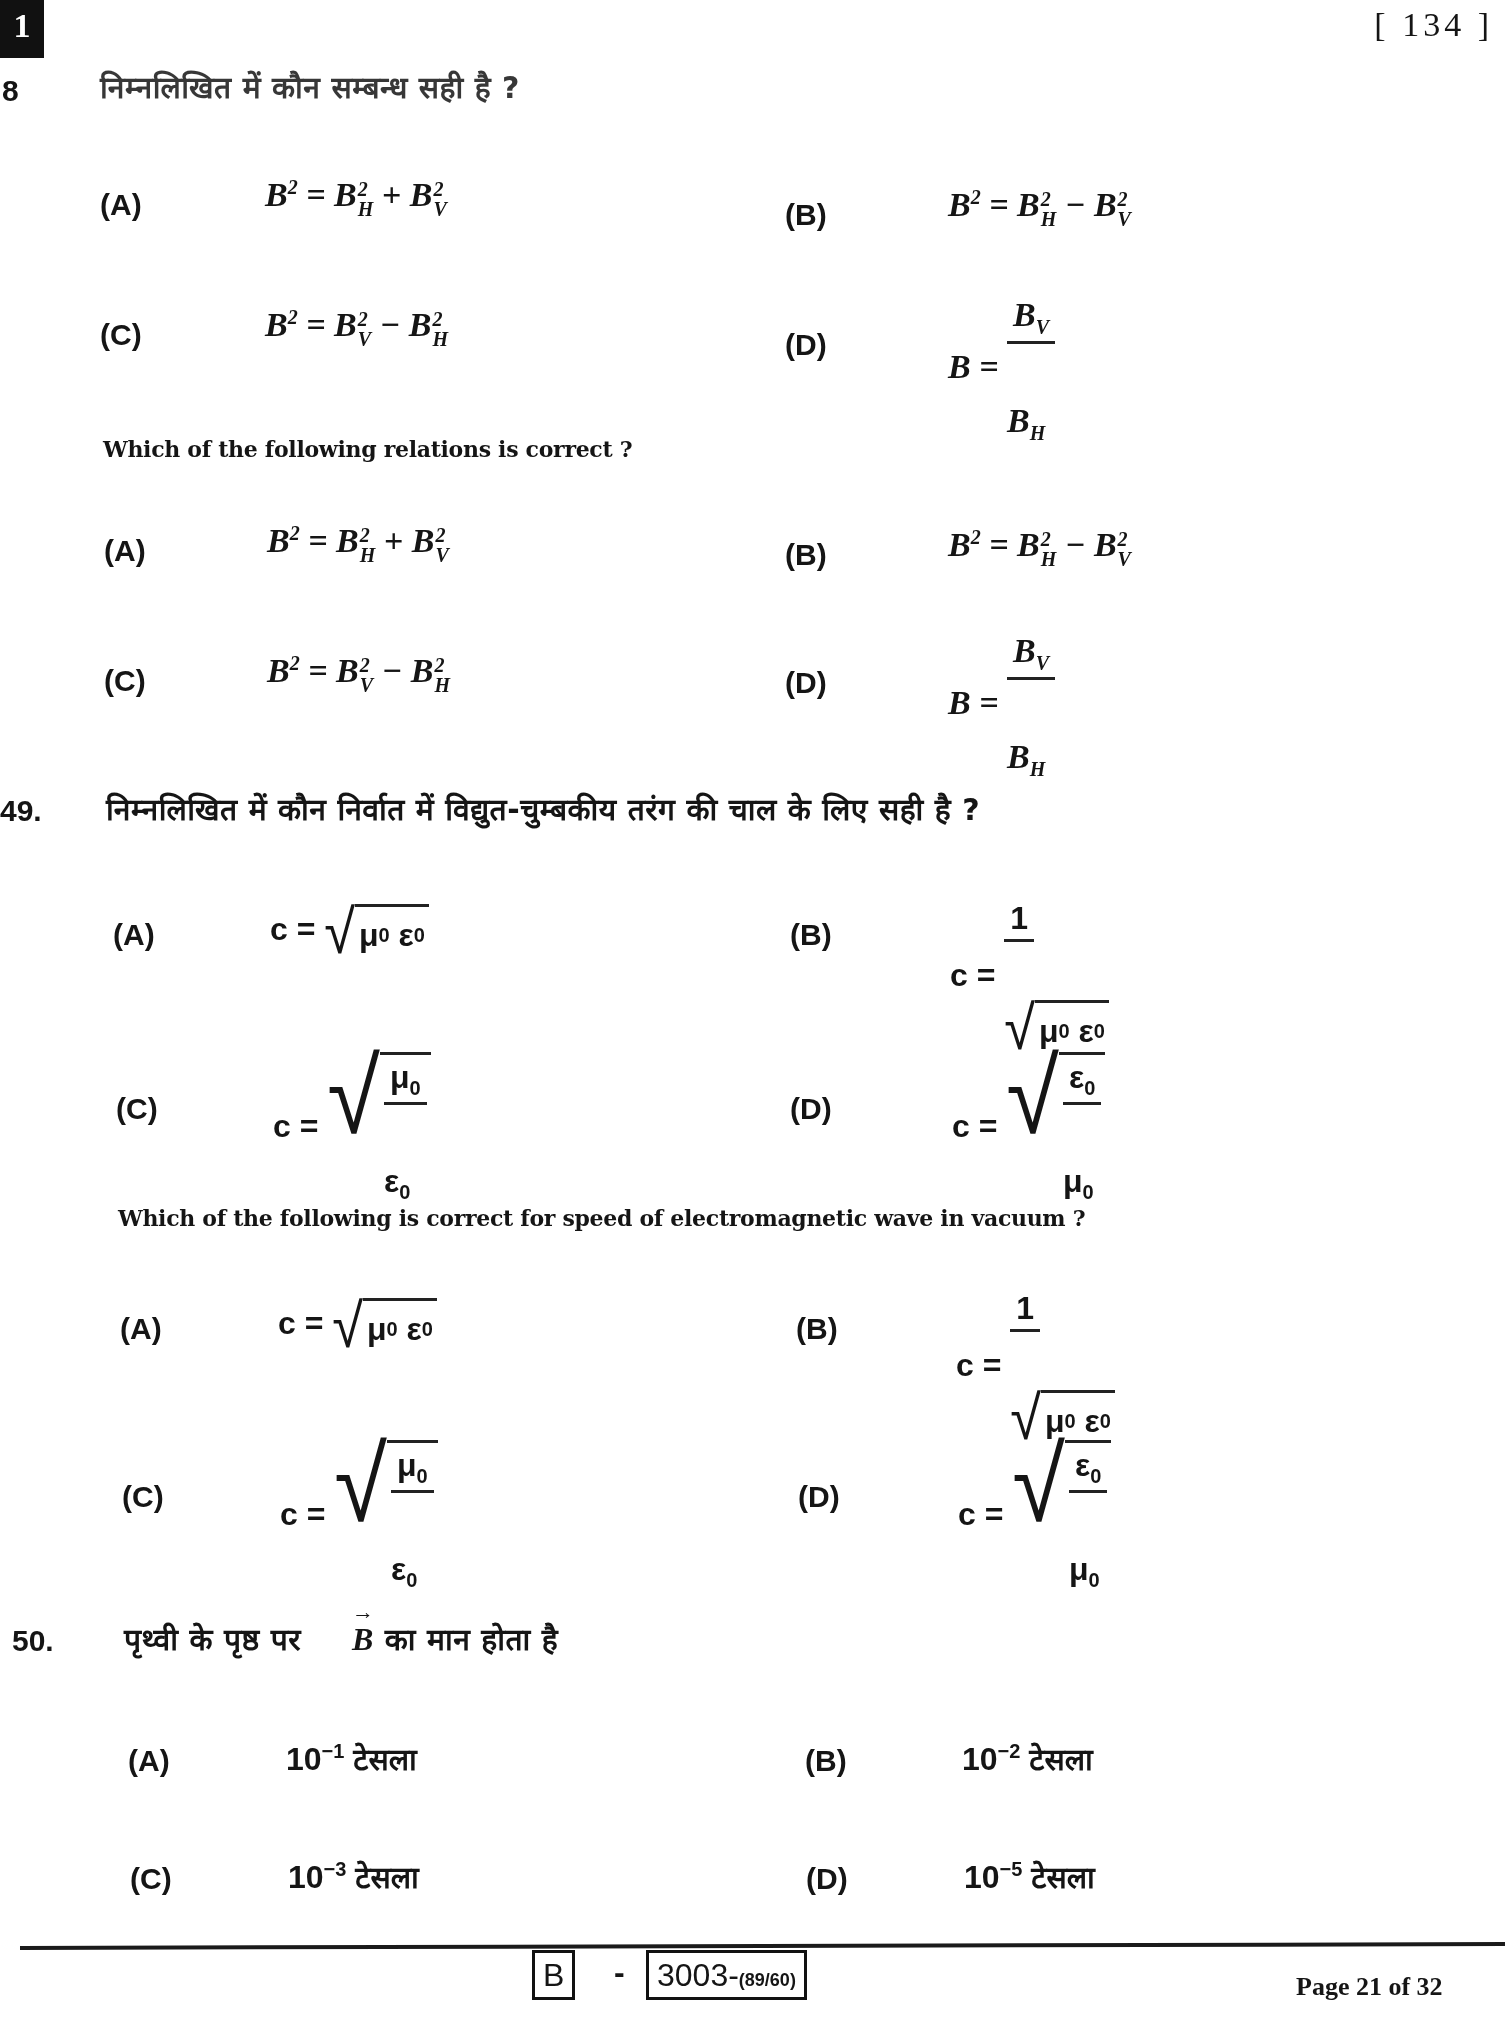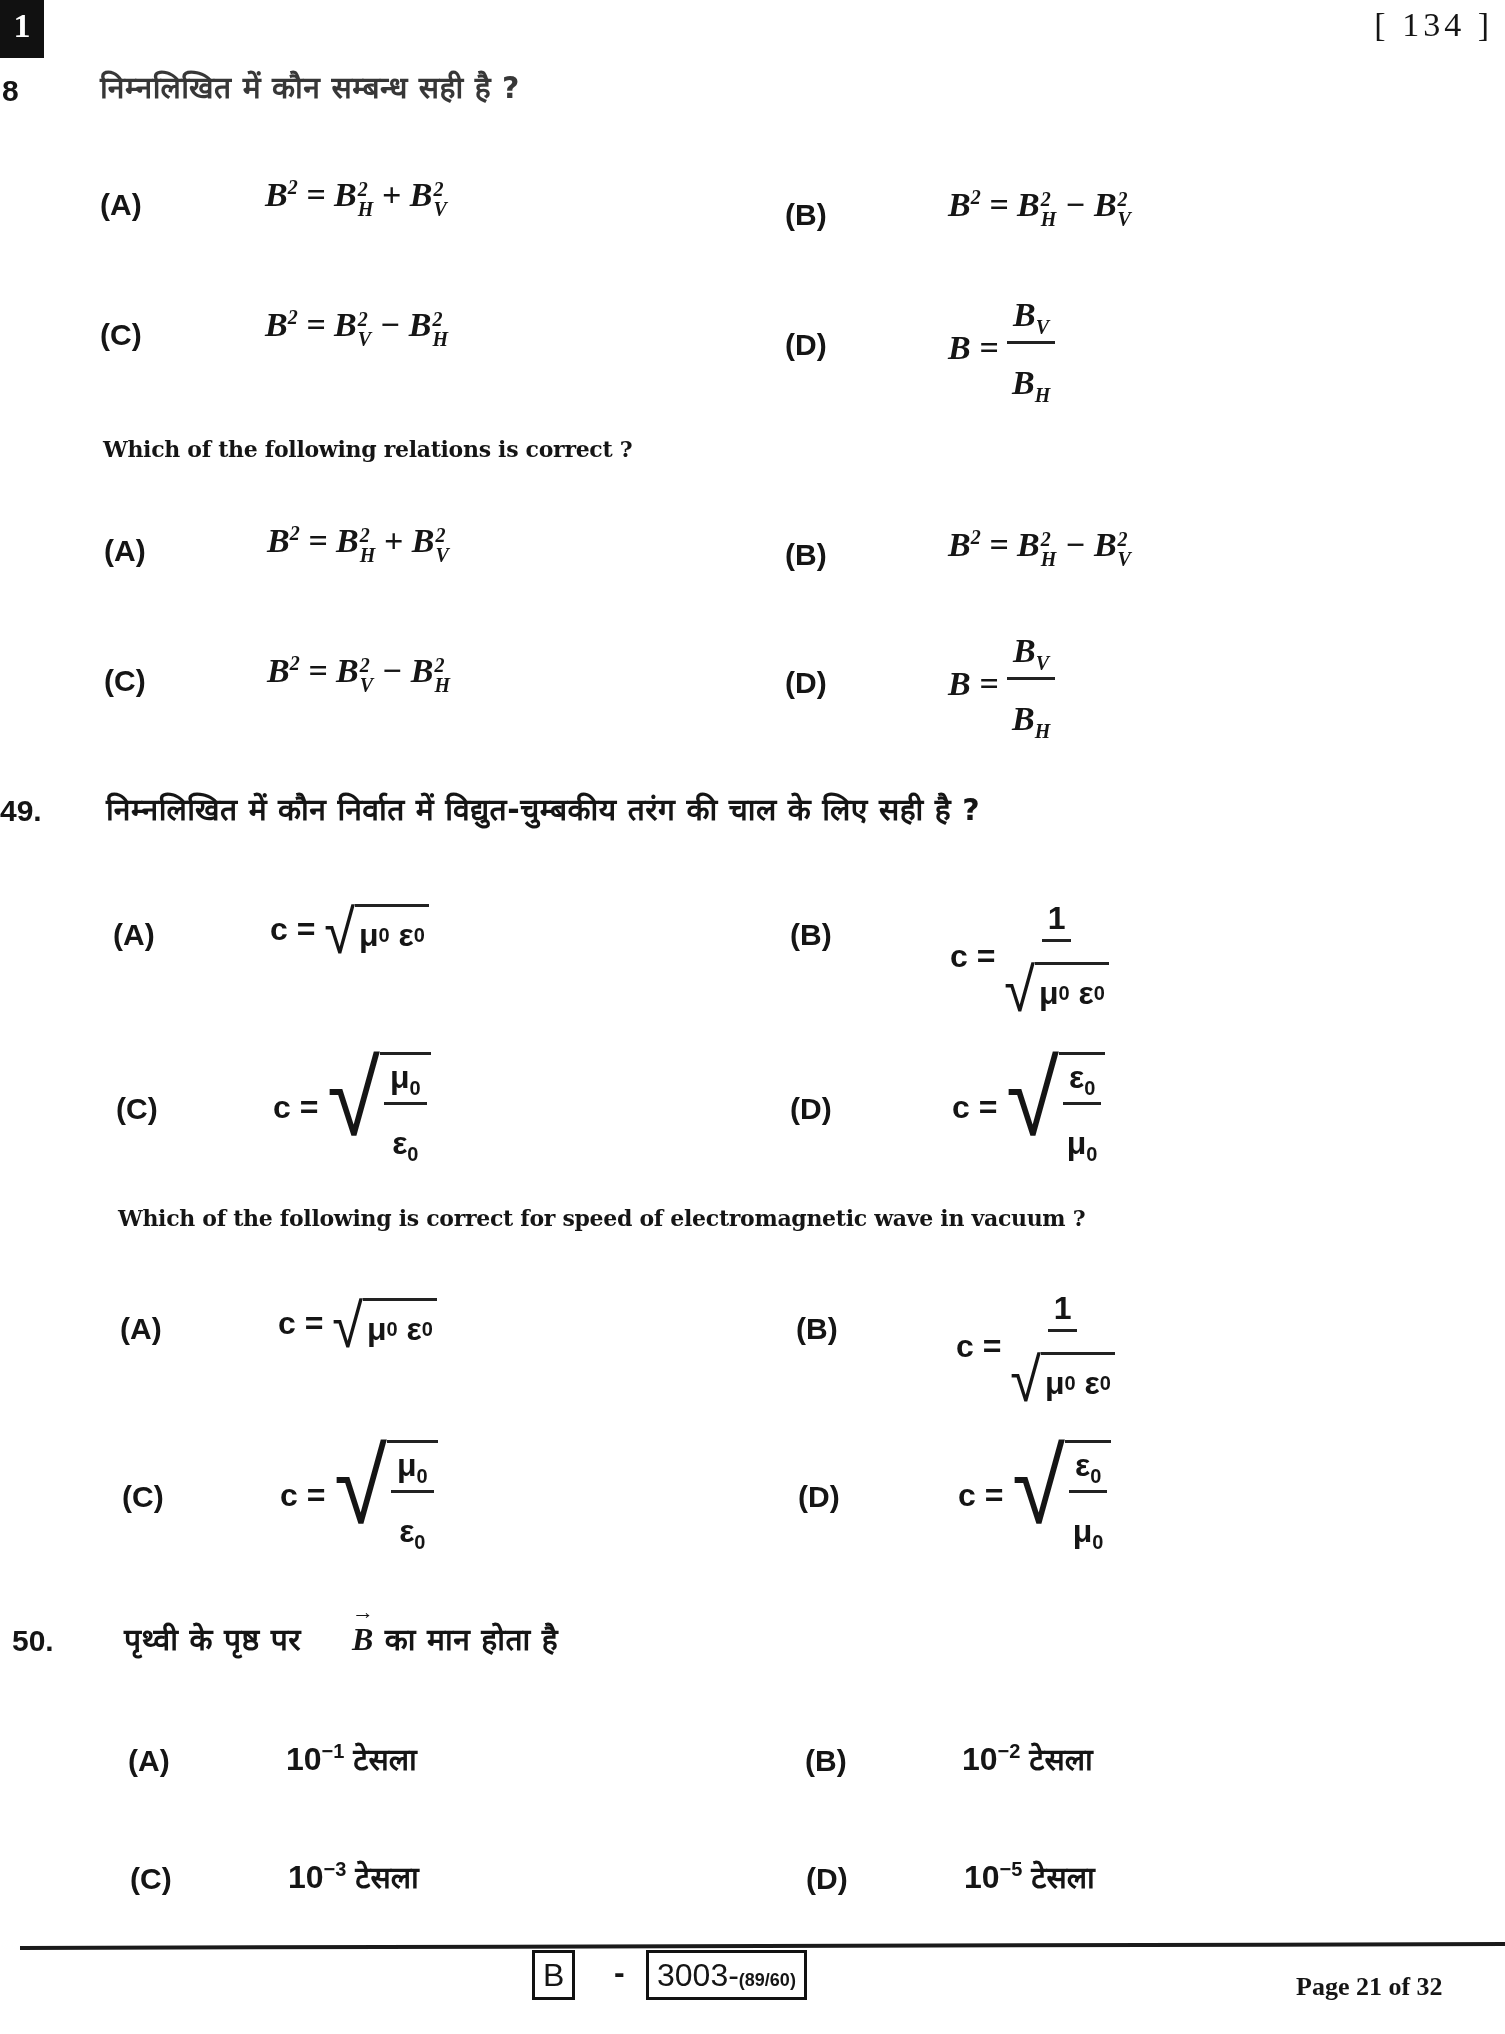--- a/index.html
+++ b/index.html
@@ -12,21 +12,21 @@
   .pageref { right:12px; top:6px; font-size:34px; letter-spacing:4px; font-family:"Liberation Serif", serif; }
   .qnum { font-family:"Liberation Sans", sans-serif; font-weight:bold; font-size:30px; }
   .qtext-hi { font-family:"DejaVu Sans", sans-serif; font-weight:bold; font-size:30px; letter-spacing:0.5px; }
   .qtext-en { font-family:"DejaVu Serif", serif; font-weight:bold; font-size:22px; letter-spacing:-0.3px; }
   .optlabel { font-family:"Liberation Sans", sans-serif; font-weight:bold; font-size:30px; }
   .math { font-family:"Liberation Serif", serif; font-style:italic; font-weight:bold; font-size:34px; white-space:nowrap;margin-left:40px; }
   .math sup, .math sub { font-size:20px; }
   .math .ss { display:inline-flex; flex-direction:column; vertical-align:middle; line-height:1; margin-left:1px; }
   .math .ss span { font-size:20px; font-style:italic; }
   .up { font-family:"Liberation Sans", sans-serif; font-style:normal; font-weight:bold; font-size:32px; }
-  .frac { display:inline-flex; flex-direction:column; align-items:center; vertical-align:middle; }
+  .frac { display:inline-flex; flex-direction:column; align-items:flex-start; vertical-align:middle;gap:38px; }
   .frac .num { border-bottom:3px solid #222; padding:0 6px 2px 6px; }
   .frac .den { padding-top:20px; }
   .sqrt { display:inline-flex; align-items:stretch; vertical-align:middle; }
   .sqrt .rad { font-size:56px; line-height:1; font-style:normal; font-weight:normal; transform:scaleY(1.1); }
   .sqrt .body { border-top:3px solid #222; padding:4px 4px 0 4px; display:inline-flex; align-items:center; }
   .sqrt.tall .rad { font-size:96px; }
   .hi-unit { font-family:"DejaVu Sans", sans-serif; font-weight:bold; font-size:30px; font-style:normal; }
   .footer-line { left:20px; top:1944px; width:1485px; height:4px; background:#1a1a1a; transform:rotate(-0.15deg); }
   .footbox { border:3px solid #111; font-family:"Liberation Sans", sans-serif; font-size:32px; padding:0 8px; line-height:44px; height:44px; }
   .foot-code small { font-size:18px; font-weight:bold; }

